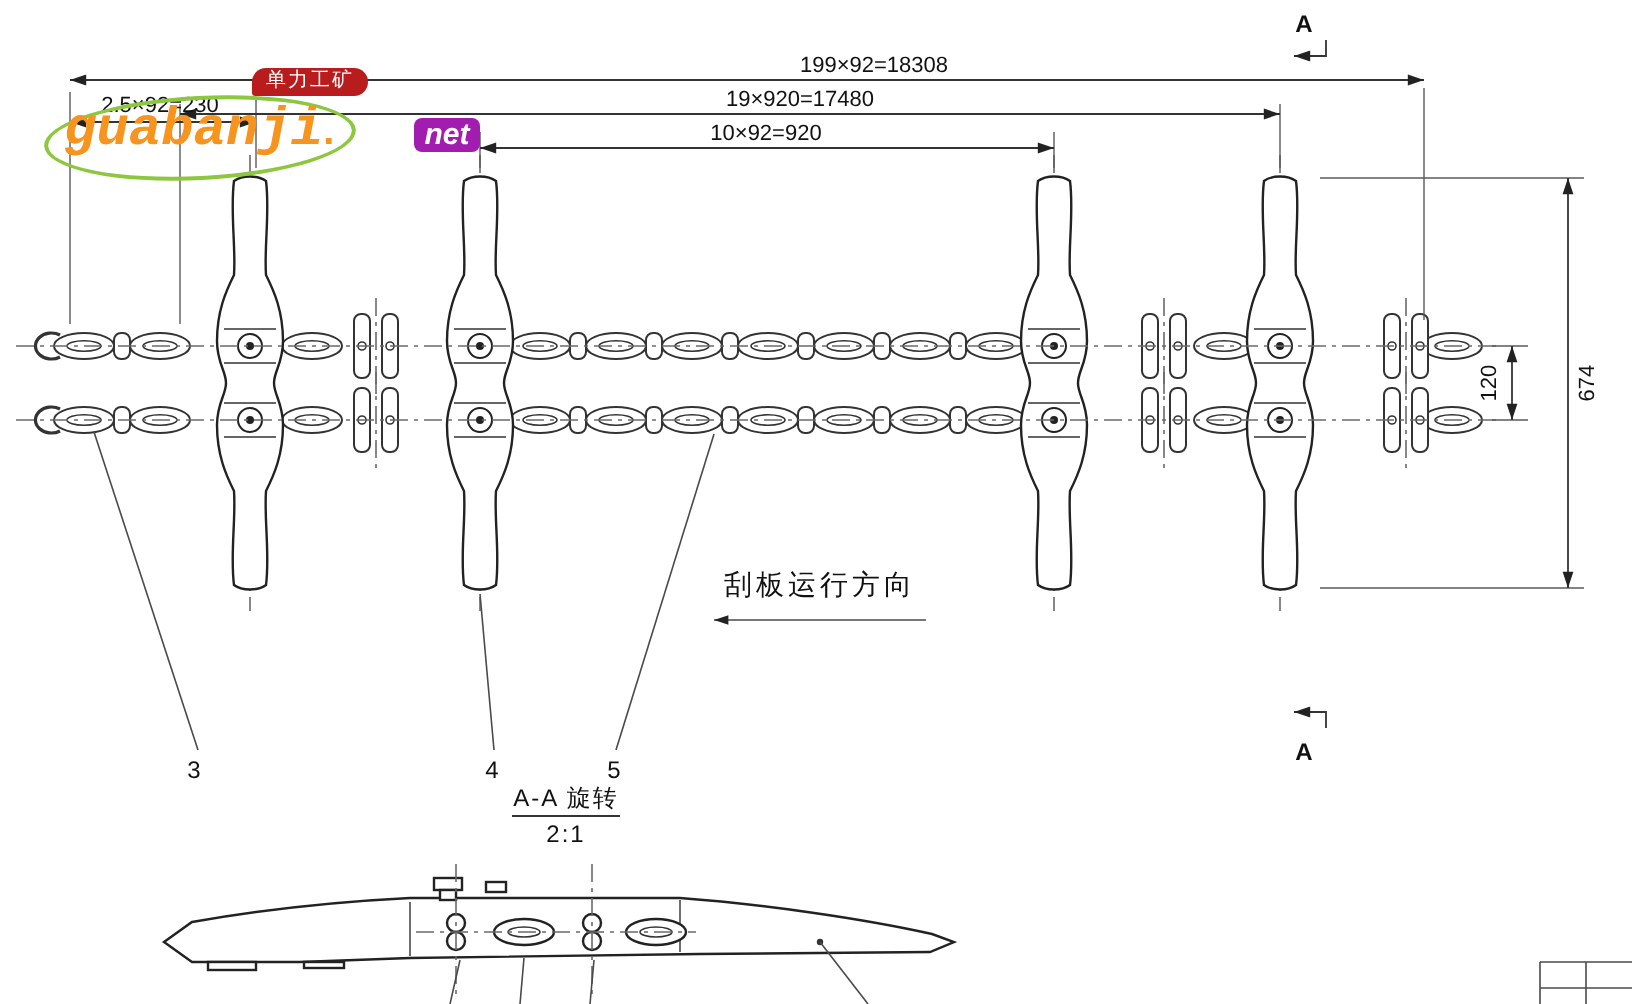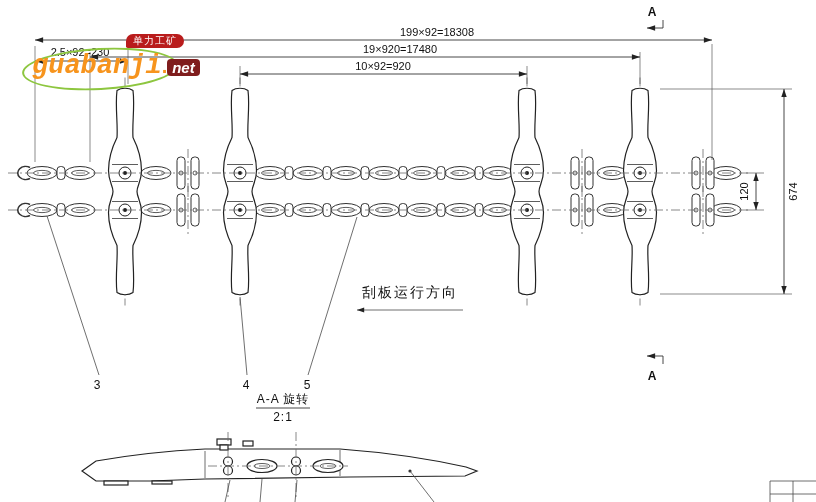--- a/index.html
+++ b/index.html
@@ -25,22 +25,22 @@
   
   .watermark { position:absolute; left:24px; top:34px; width:176px; height:58px; }
   .wm-banner { position:absolute; left:102px; top:0; background:#b91c1c; color:#fff;
                font-size:10px; line-height:14px; padding:0 7px; border-radius:8px 8px 8px 2px;
                letter-spacing:1px; white-space:nowrap; }
   .wm-ellipse{ position:absolute; left:-2px; top:14px; width:156px; height:42px;
                border:2px solid #8dc63f; border-radius:50%; transform:rotate(-3deg); }
   .wm-text   { position:absolute; left:8px; top:17px; font-weight:bold; white-space:nowrap; }
   .wm-brand  { color:#f7941d; font-size:27px; font-style:italic;font-family:Liberation Mono, monospace; }
   .wm-dot    { color:#f7941d; font-size:20px; }
-  .wm-tld    { background:#7f1d1d; color:#fff; font-size:15px; font-style:italic;
-               padding:0 5px; border-radius:4px; }
+  .wm-tld    { background:#a21caf; color:#fff; font-size:15px; font-style:italic;
+               padding:0 5px; border-radius:4px;margin-left:40px; }
 </style>
 </head>
 <body>
 
 <div class="canvas">
 <svg id="dwg" width="816" height="502" viewBox="0 0 816 502">
   <defs>
     <marker id="arr" viewBox="0 0 10 10" refX="9.5" refY="5" markerWidth="10" markerHeight="10" orient="auto-start-reverse">
       <path d="M0.5,2 L9.5,5 L0.5,8 Z" fill="#222"></path>
     </marker>

